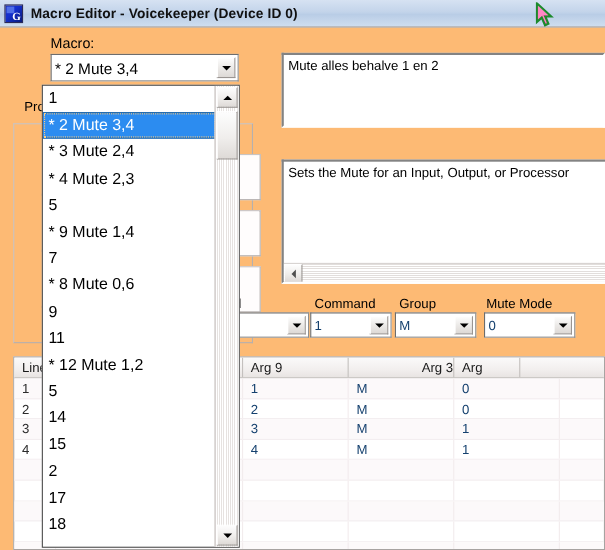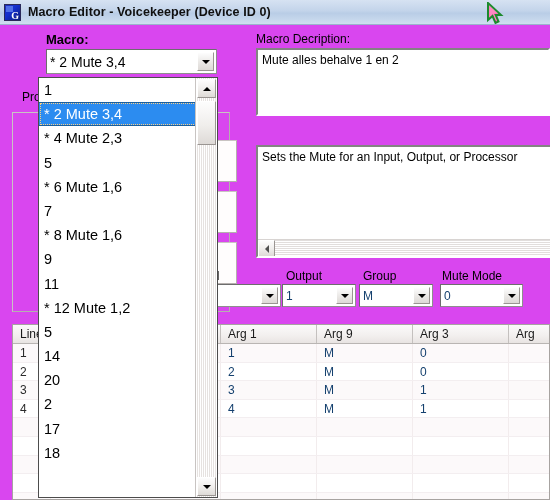--- a/index.html
+++ b/index.html
@@ -12,21 +12,21 @@
     height: 500px;
     overflow: hidden;
     font-family: "Liberation Sans", sans-serif;
     font-size: 12px;
     color: #000;
   }
   #app {
     position: relative;
     width: 550px;
     height: 500px;
-    background: #d946ef;
+    background: #fdba74;
     overflow: hidden;
   }
 
   
   .titlebar {
     position: absolute;
     left: 0; top: 0;
     width: 550px; height: 25px;
     background: linear-gradient(to bottom, #d6e2f2 0%, #c3d4ea 45%, #b9cde6 55%, #cfdef0 100%);
     border-bottom: 1px solid #9bb2cd;
@@ -69,21 +69,21 @@
     white-space: nowrap;
   }
 
   
   .label {
     position: absolute;
     font-size: 12px;
     color: #000;
     white-space: nowrap;
   }
-  .label.bold { font-weight: bold; }
+  .label.bold { font-weight: normal; }
 
   .groupbox {
     position: absolute;
     border: 1px solid #b5b0ae;
     border-top-color: #c9c4c2;
     border-left-color: #c9c4c2;
     background: transparent;
     box-sizing: border-box;
   }
 
@@ -334,47 +334,47 @@
     <div class="cval" style="font-size:14px;">* 2 Mute 3,4</div>
     <div class="cbtn">
       <span class="arrow-d"></span>
     </div>
   </div>
 
   <div class="droplist" style="left:38px; top:77px; width:180px; height:421px;">
     <div class="dl-items" id="dl-items">
         <div class="dl-item">1</div>
         <div class="dl-item selected">* 2 Mute 3,4</div>
+        <div class="dl-item">* 3 Mute 2,4</div>
         <div class="dl-item">* 4 Mute 2,3</div>
         <div class="dl-item">5</div>
-        <div class="dl-item">* 6 Mute 1,6</div>
+        <div class="dl-item">* 9 Mute 1,4</div>
         <div class="dl-item">7</div>
-        <div class="dl-item">* 8 Mute 1,6</div>
+        <div class="dl-item">* 8 Mute 0,6</div>
         <div class="dl-item">9</div>
         <div class="dl-item">11</div>
         <div class="dl-item">* 12 Mute 1,2</div>
         <div class="dl-item">5</div>
         <div class="dl-item">14</div>
-        <div class="dl-item">20</div>
+        <div class="dl-item">15</div>
         <div class="dl-item">2</div>
         <div class="dl-item">17</div>
         <div class="dl-item">18</div>
       </div>
     <div class="dl-scroll">
       <div class="sbbtn" style="left:1px; top:1px; width:19px; height:19px;">
         <span class="arrow-u"></span>
       </div>
       <div class="dl-thumb"></div>
       <div class="sbbtn" style="left:1px; bottom:1px; width:19px; height:19px;">
         <span class="arrow-d"></span>
       </div>
     </div>
   </div>
 
-  <div class="label" style="left:256px; top:32px;">Macro Decription:</div>
   <div class="textpane" style="left:256px; top:48px; width:294px; height:68px;">
     <div class="tp-body">Mute alles behalve 1 en 2</div>
   </div>
 
   <div class="textpane" style="left:256px; top:145px; width:354px; height:113px;">
     <div class="tp-body" style="right:20px;">Sets the Mute for an Input, Output, or Processor</div>
 
     <div class="vbar" style="top:0; height:93px; right:0; width:17px;">
       <div class="sbbtn" style="left:0; top:0; width:17px; height:17px;">
         <span class="arrow-u" style="border-bottom-color:#6b6b6b;"></span>
@@ -397,21 +397,21 @@
   </div>
 
   <div class="label" style="left:206px; top:269px;">nd</div>
   <div class="combo" style="left:196px; top:284px; width:85px; height:23px;">
     <div class="cval"></div>
     <div class="cbtn">
       <span class="arrow-d"></span>
     </div>
   </div>
 
-  <div class="label" style="left:286px; top:269px;">Output</div>
+  <div class="label" style="left:286px; top:269px;">Command</div>
   <div class="combo" style="left:282px; top:284px; width:74px; height:23px;">
     <div class="cval" style="color:#14406e;">1</div>
     <div class="cbtn">
       <span class="arrow-d"></span>
     </div>
   </div>
 
   <div class="label" style="left:363px; top:269px;">Group</div>
   <div class="combo" style="left:359px; top:284px; width:74px; height:23px;">
     <div class="cval" style="color:#14406e;">M</div>
@@ -425,23 +425,22 @@
     <div class="cval" style="color:#14406e;">0</div>
     <div class="cbtn">
       <span class="arrow-d"></span>
     </div>
   </div>
 
   <div class="grid" style="left:12px; top:324px; width:538px; height:176px;">
     <div class="grid-header" id="grid-header">
         <div class="gh-cell" style="width: 38px;">Line</div>
         <div class="gh-cell" style="width: 170px;">and</div>
-        <div class="gh-cell" style="width: 96px;">Arg 1</div>
         <div class="gh-cell" style="width: 96px;">Arg 9</div>
-        <div class="gh-cell" style="width: 96px;">Arg 3</div>
+        <div class="gh-cell" style="width: 96px; text-align: right;">Arg 3</div>
         <div class="gh-cell" style="width: 60px;">Arg</div>
       </div>
     <div id="grid-body">
         <div class="grid-row alt">
           <div class="gr-cell rownum" style="width: 38px;">1</div>
           <div class="gr-cell" style="width: 170px;"></div>
           <div class="gr-cell" style="width: 96px;">1</div>
           <div class="gr-cell" style="width: 96px;">M</div>
           <div class="gr-cell" style="width: 96px;">0</div>
           <div class="gr-cell" style="width: 60px;"></div>

